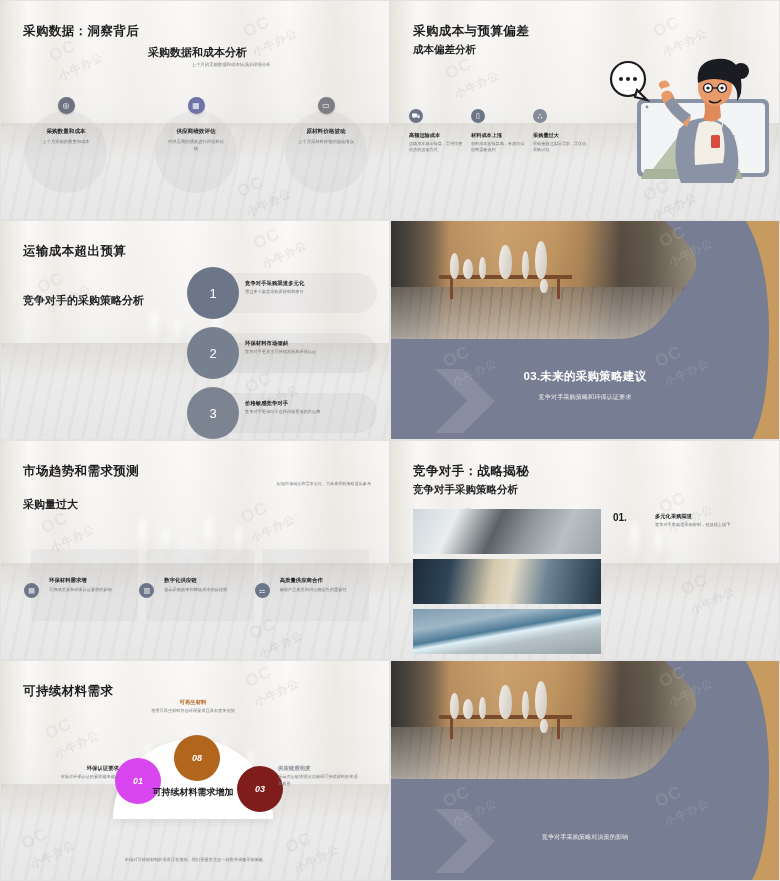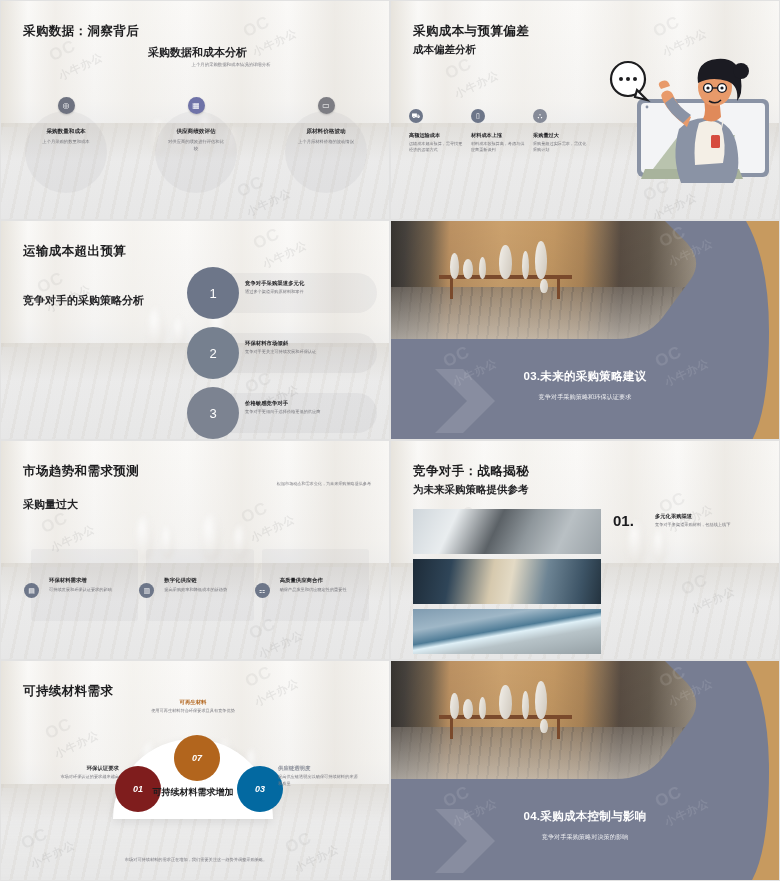--- a/index.html
+++ b/index.html
@@ -233,21 +233,21 @@
   
   .s6-sub { left:22px; top:42px; }
   .s6-wrap { position:absolute; left:0; top:64px; width:390px; height:150px; z-index:6; }
   .s6-imgs { position:absolute; left:22px; top:4px; width:188px; }
   .s6-img { height:45px; margin-bottom:5px; }
   .s6-img.a { background:linear-gradient(115deg,#cfd6db 0%,#e9edef 22%,#5b6166 44%,#8f979c 60%,#b9c0c4 78%,#9aa2a7 100%); }
   .s6-img.b { background:linear-gradient(100deg,#1d2b38 0%,#2f4558 20%,#d6c9ae 42%,#e3dac5 52%,#6d8494 70%,#3d5466 88%,#24333f 100%); }
   .s6-img.c { background:linear-gradient(170deg,#7f9bb0 0%,#9fb7c7 28%,#4e7b96 46%,#dff0f7 53%,#b7c3c8 66%,#95a0a5 100%); }
   .s6-list { position:absolute; left:222px; top:0; width:160px; }
   .s6-row { position:relative; height:50px; }
-  .s6-n { position:absolute; left:0; top:7px; font-size:15px; font-weight:700; color:#1a1a1d; }
+  .s6-n { position:absolute; left:0; top:7px; font-size:10px; font-weight:700; color:#1a1a1d; }
   .s6-n.dim { color:#aeb3bd; }
   .s6-t { position:absolute; left:42px; top:8px; font-size:5.3px; font-weight:700; color:#1f1f22; }
   .s6-t.dim { color:#a7adb8; }
   .s6-d { position:absolute; left:42px; top:17px; right:18px; font-size:4.2px; color:#76767c; line-height:1.6; }
   .s7-dome {
     position:absolute; left:112px; top:78px;
     width:160px; height:80px;
     border-radius:80px 80px 0 0;
     background:#ffffff;
     box-shadow:0 3px 10px rgba(0,0,0,.08);
@@ -256,23 +256,23 @@
     position:absolute; left:112px; top:125px; width:160px;
     text-align:center; font-size:9px; font-weight:700; color:#1d1d1f;
     z-index:7;
   }
   .s7-circ {
     position:absolute; width:46px; height:46px; border-radius:50%;
     display:flex; align-items:center; justify-content:center;
     color:#fff; font-size:9px; font-style:italic; font-weight:700;
     z-index:6;
   }
-  .s7-c1 { left:114px; top:105px; background:#7f1d1d; }
+  .s7-c1 { left:114px; top:97px; background:#d946ef; }
   .s7-c2 { left:173px; top:74px; background:#b2651d; }
-  .s7-c3 { left:236px; top:105px; background:#0369a1; }
+  .s7-c3 { left:236px; top:105px; background:#7f1d1d; }
   .s7-lbl { position:absolute; z-index:7; }
   .s7-lbl .h { font-size:5.4px; font-weight:700; }
   .s7-lbl .p { font-size:4.2px; color:#7a7a80; line-height:1.6; margin-top:2px; }
   .s7-l2 { left:150px; top:38px; width:84px; text-align:center; }
   .s7-l2 .h { color:#b2651d; }
   .s7-l1 { left:36px; top:104px; width:82px; text-align:right; }
   .s7-l1 .h { color:#2b2b2e; }
   .s7-l3 { left:277px; top:104px; width:82px; text-align:left; }
   .s7-l3 .h { color:#8b8f99; }
   .s7-foot {
@@ -511,21 +511,21 @@
     </div>
     <div class="wm">
       <span class="big" style="left:58px;top:66px;">OC</span>
       <span style="left:66px;top:84px;">小牛办公</span>
       <span class="big" style="left:268px;top:52px;">OC</span>
       <span style="left:276px;top:70px;">小牛办公</span>
       <span class="big" style="left:290px;top:134px;">OC</span>
       <span style="left:298px;top:152px;">小牛办公</span>
     </div>
     <div class="s-title">竞争对手：战略揭秘</div>
-    <div class="s-sub s6-sub">为未来采购策略提供参考</div>
+    <div class="s-sub s6-sub">竞争对手采购策略分析</div>
     <div class="s6-wrap">
       <div class="s6-imgs">
         <div class="s6-img a"></div>
         <div class="s6-img b"></div>
         <div class="s6-img c"></div>
       </div>
       <div class="s6-list">
         <div class="s6-row">
           <div class="s6-n">01.</div>
           <div class="s6-t">多元化采购渠道</div>
@@ -551,21 +551,21 @@
       <span style="left:28px;top:186px;">小牛办公</span>
       <span class="big" style="left:284px;top:172px;">OC</span>
       <span style="left:292px;top:190px;">小牛办公</span>
     </div>
     <div class="s-title">可持续材料需求</div>
 
     <div class="s7-circ s7-c1">
         <span>01</span>
       </div>
     <div class="s7-circ s7-c2">
-        <span>07</span>
+        <span>08</span>
       </div>
     <div class="s7-circ s7-c3">
         <span>03</span>
       </div>
     <div class="s7-dome"></div>
     <div class="s7-center">可持续材料需求增加</div>
 
     <div class="s7-lbl s7-l2">
       <div class="h">可再生材料</div>
       <div class="p">使用可再生材料符合环保要求且具有竞争优势</div>
@@ -593,21 +593,20 @@
       <div class="sec-vase" style="left:131px;top:30px;width:7px;height:28px;"></div>
       <div class="sec-vase" style="left:144px;top:20px;width:12px;height:38px;"></div>
       <div class="sec-vase" style="left:149px;top:58px;width:8px;height:14px;"></div>
     </div>
     <svg class="sec-shape" viewBox="0 0 390 221">
       <path d="M390 0 L390 221 L0 221 L0 118 L225 118
                Q255 118 272 96 L300 58 Q312 40 296 22 L270 -4 L390 -4 Z" fill="#777d92"></path>
       <path d="M44 148 L72 148 L104 180 L72 212 L44 212 L76 180 Z" fill="#ffffff" opacity="0.13"></path>
       <path d="M355 0 L390 0 L390 221 L360 221 Q378 190 378 110 Q378 40 355 0 Z" fill="#c79a5f"></path>
     </svg>
-    <div class="sec-title">04.采购成本控制与影响</div>
     <div class="sec-txt">竞争对手采购策略对决策的影响</div>
     <div class="wm">
       <span class="big" style="left:52px;top:126px;color:rgba(255,255,255,.34)">OC</span>
       <span style="left:60px;top:144px;color:rgba(255,255,255,.34)">小牛办公</span>
       <span class="big" style="left:264px;top:126px;color:rgba(255,255,255,.34)">OC</span>
       <span style="left:272px;top:144px;color:rgba(255,255,255,.34)">小牛办公</span>
       <span class="big" style="left:268px;top:6px;color:rgba(255,255,255,.34)">OC</span>
       <span style="left:276px;top:24px;color:rgba(255,255,255,.34)">小牛办公</span>
     </div>
   </div>

